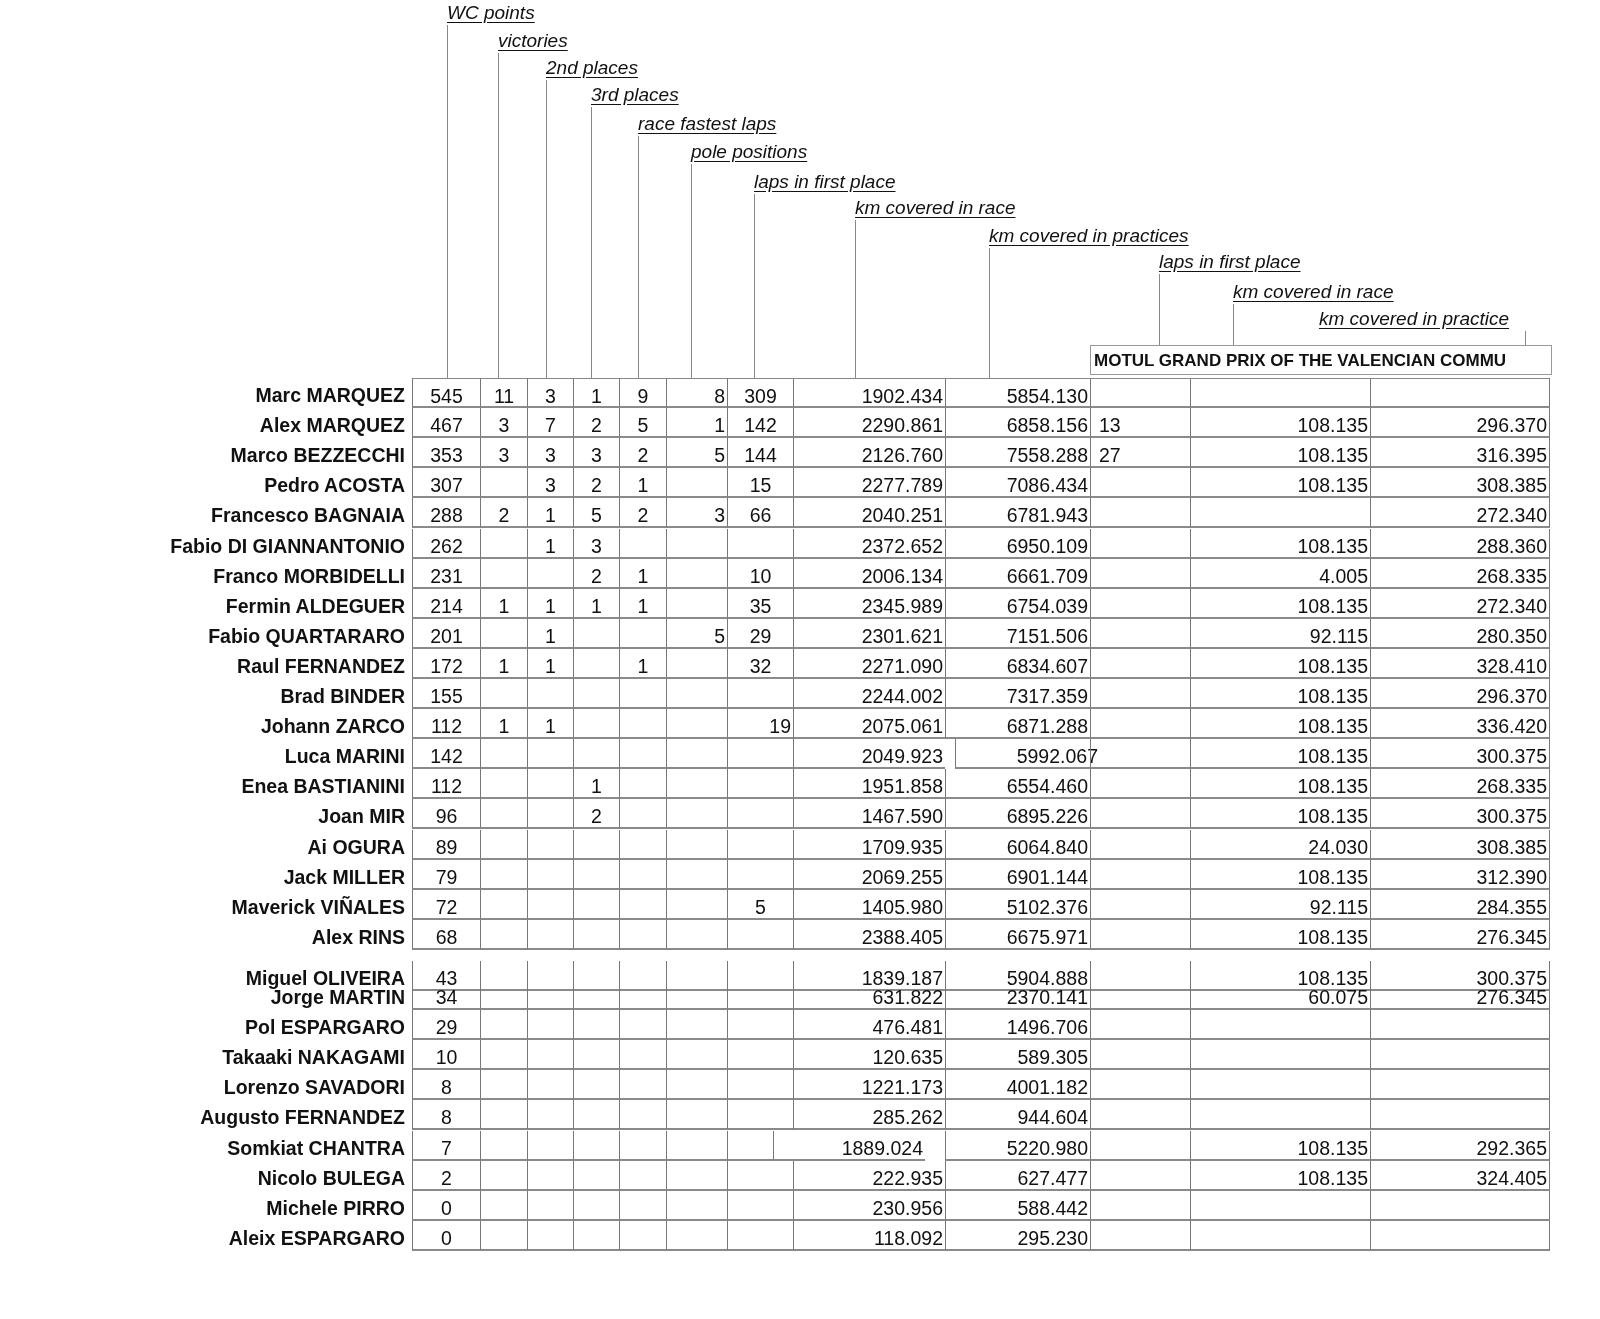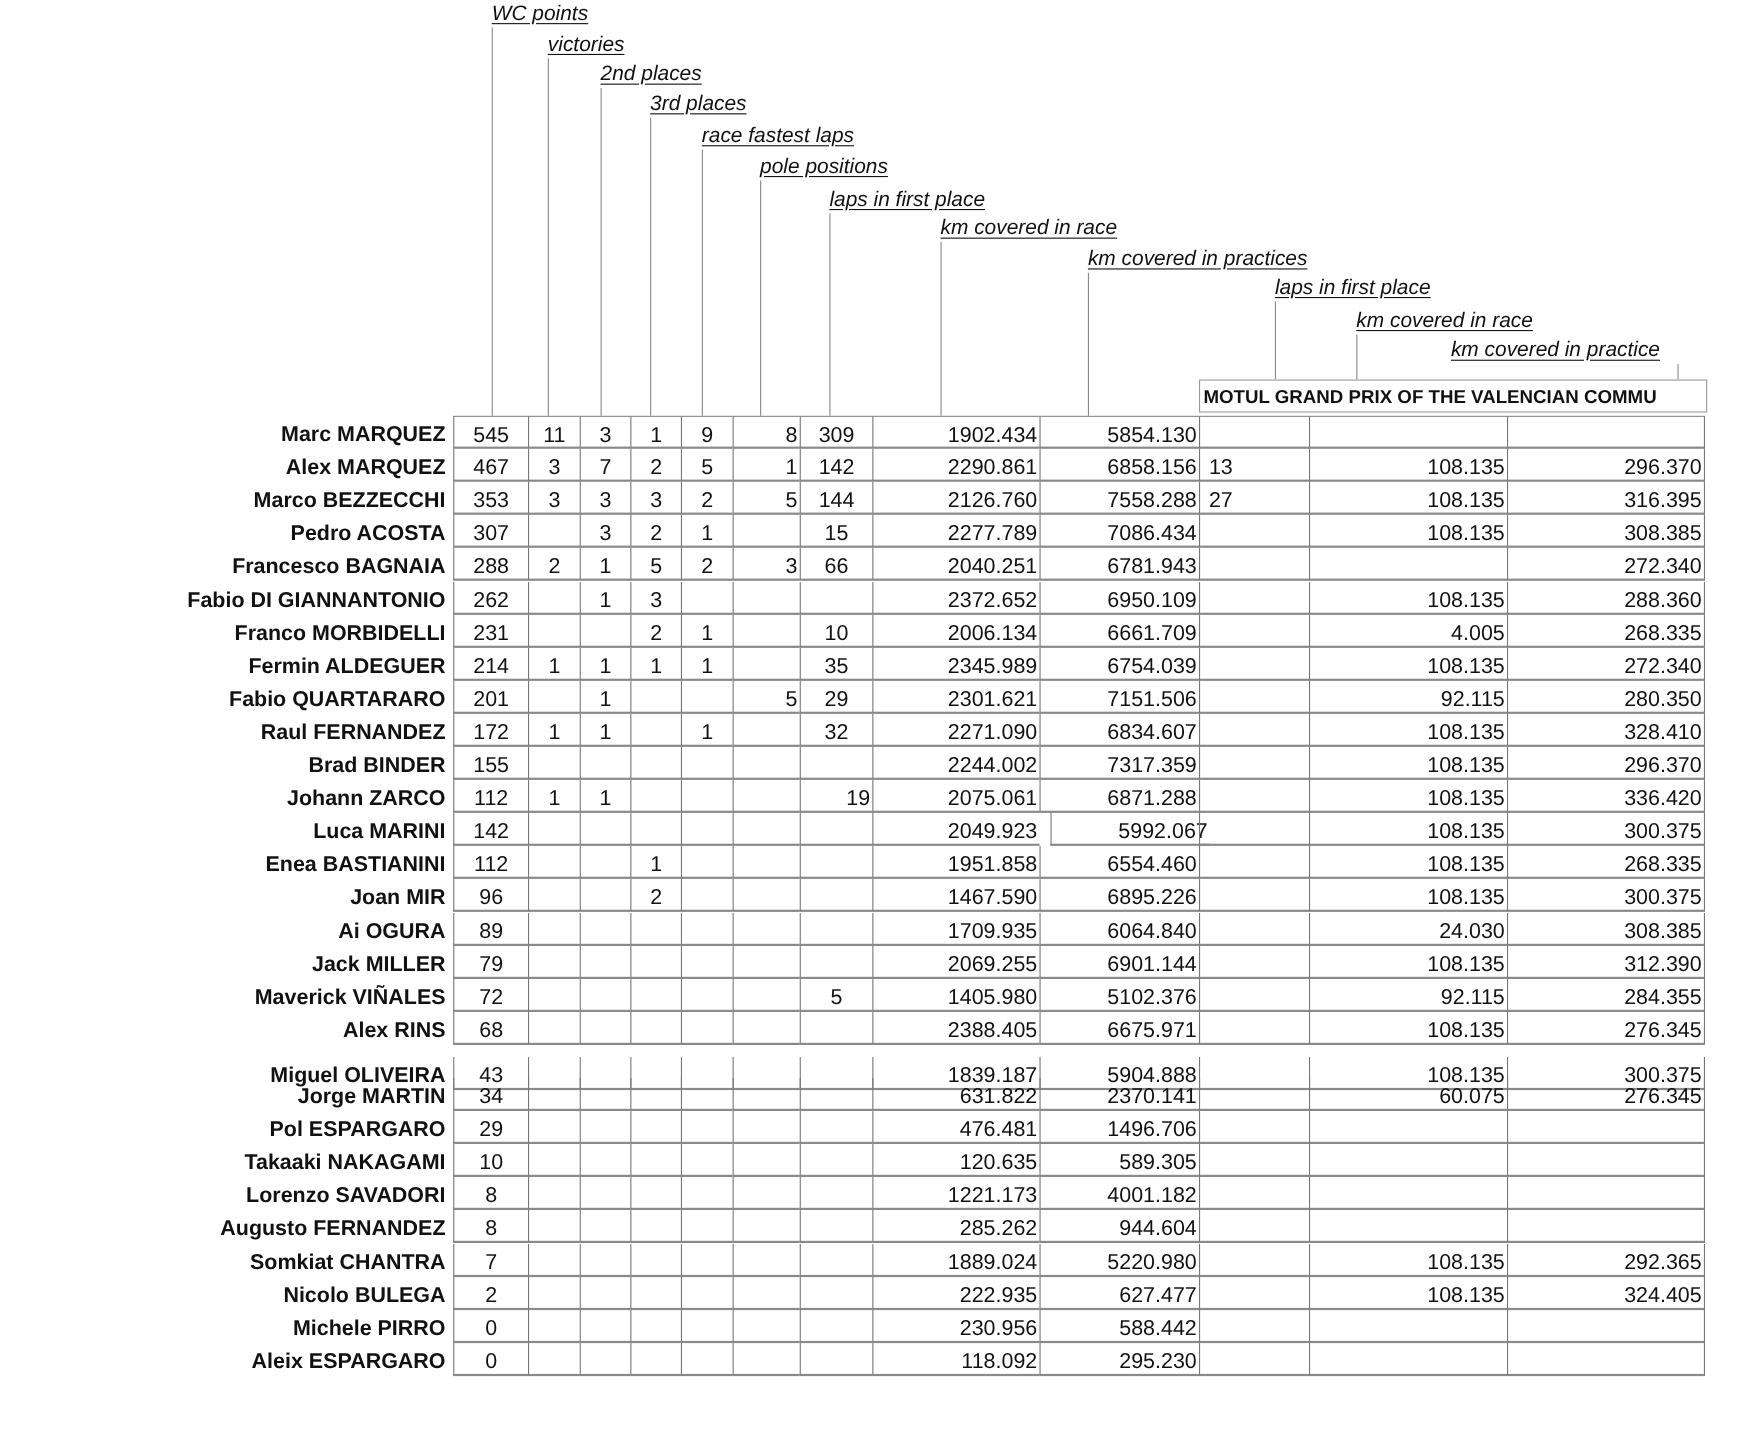--- a/index.html
+++ b/index.html
@@ -433,21 +433,21 @@
     </div>
     <div class="row" style="top: 752.5px;">
       <div class="name">Somkiat CHANTRA</div>
       <div class="cell c" style="left: 412px; width: 68px;">7</div>
       <div class="cell c" style="left: 480px; width: 47px;"></div>
       <div class="cell c" style="left: 527px; width: 46px;"></div>
       <div class="cell c" style="left: 573px; width: 46px;"></div>
       <div class="cell c" style="left: 619px; width: 47px;"></div>
       <div class="cell r" style="left: 666px; width: 61px;"></div>
       <div class="cell c" style="left: 727px; width: 66px;"></div>
-      <div class="cell r" style="left: 793px; width: 152px; padding-left: 17px;">1889.024</div>
+      <div class="cell r" style="left: 773px; width: 152px; padding-left: 17px;">1889.024</div>
       <div class="cell r" style="left: 945px; width: 145px;">5220.980</div>
       <div class="cell l" style="left: 1090px; width: 100px;"></div>
       <div class="cell r" style="left: 1190px; width: 180px;">108.135</div>
       <div class="cell r lastcol" style="left: 1370px; width: 180px;">292.365</div>
     </div>
     <div class="row" style="top: 782.6px;">
       <div class="name">Nicolo BULEGA</div>
       <div class="cell c" style="left: 412px; width: 68px;">2</div>
       <div class="cell c" style="left: 480px; width: 47px;"></div>
       <div class="cell c" style="left: 527px; width: 46px;"></div>

